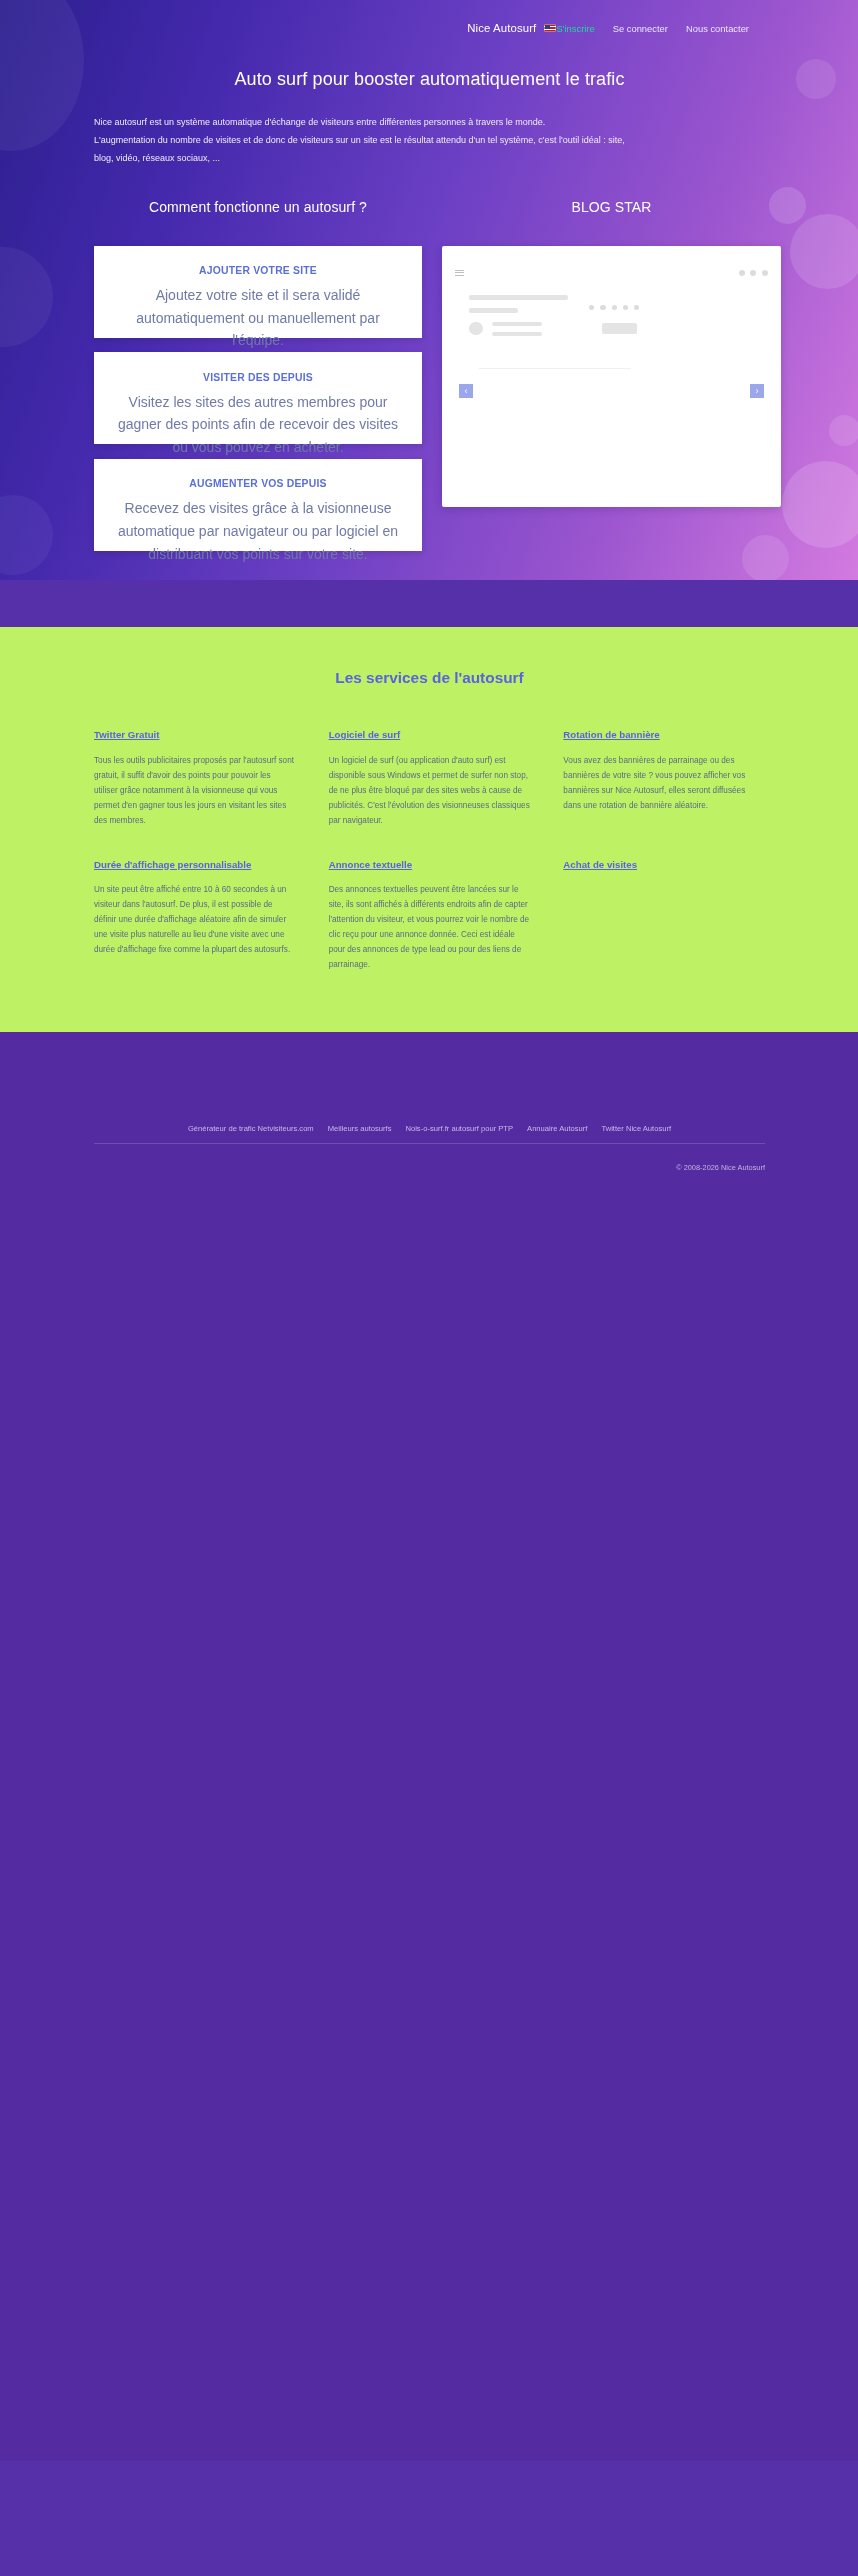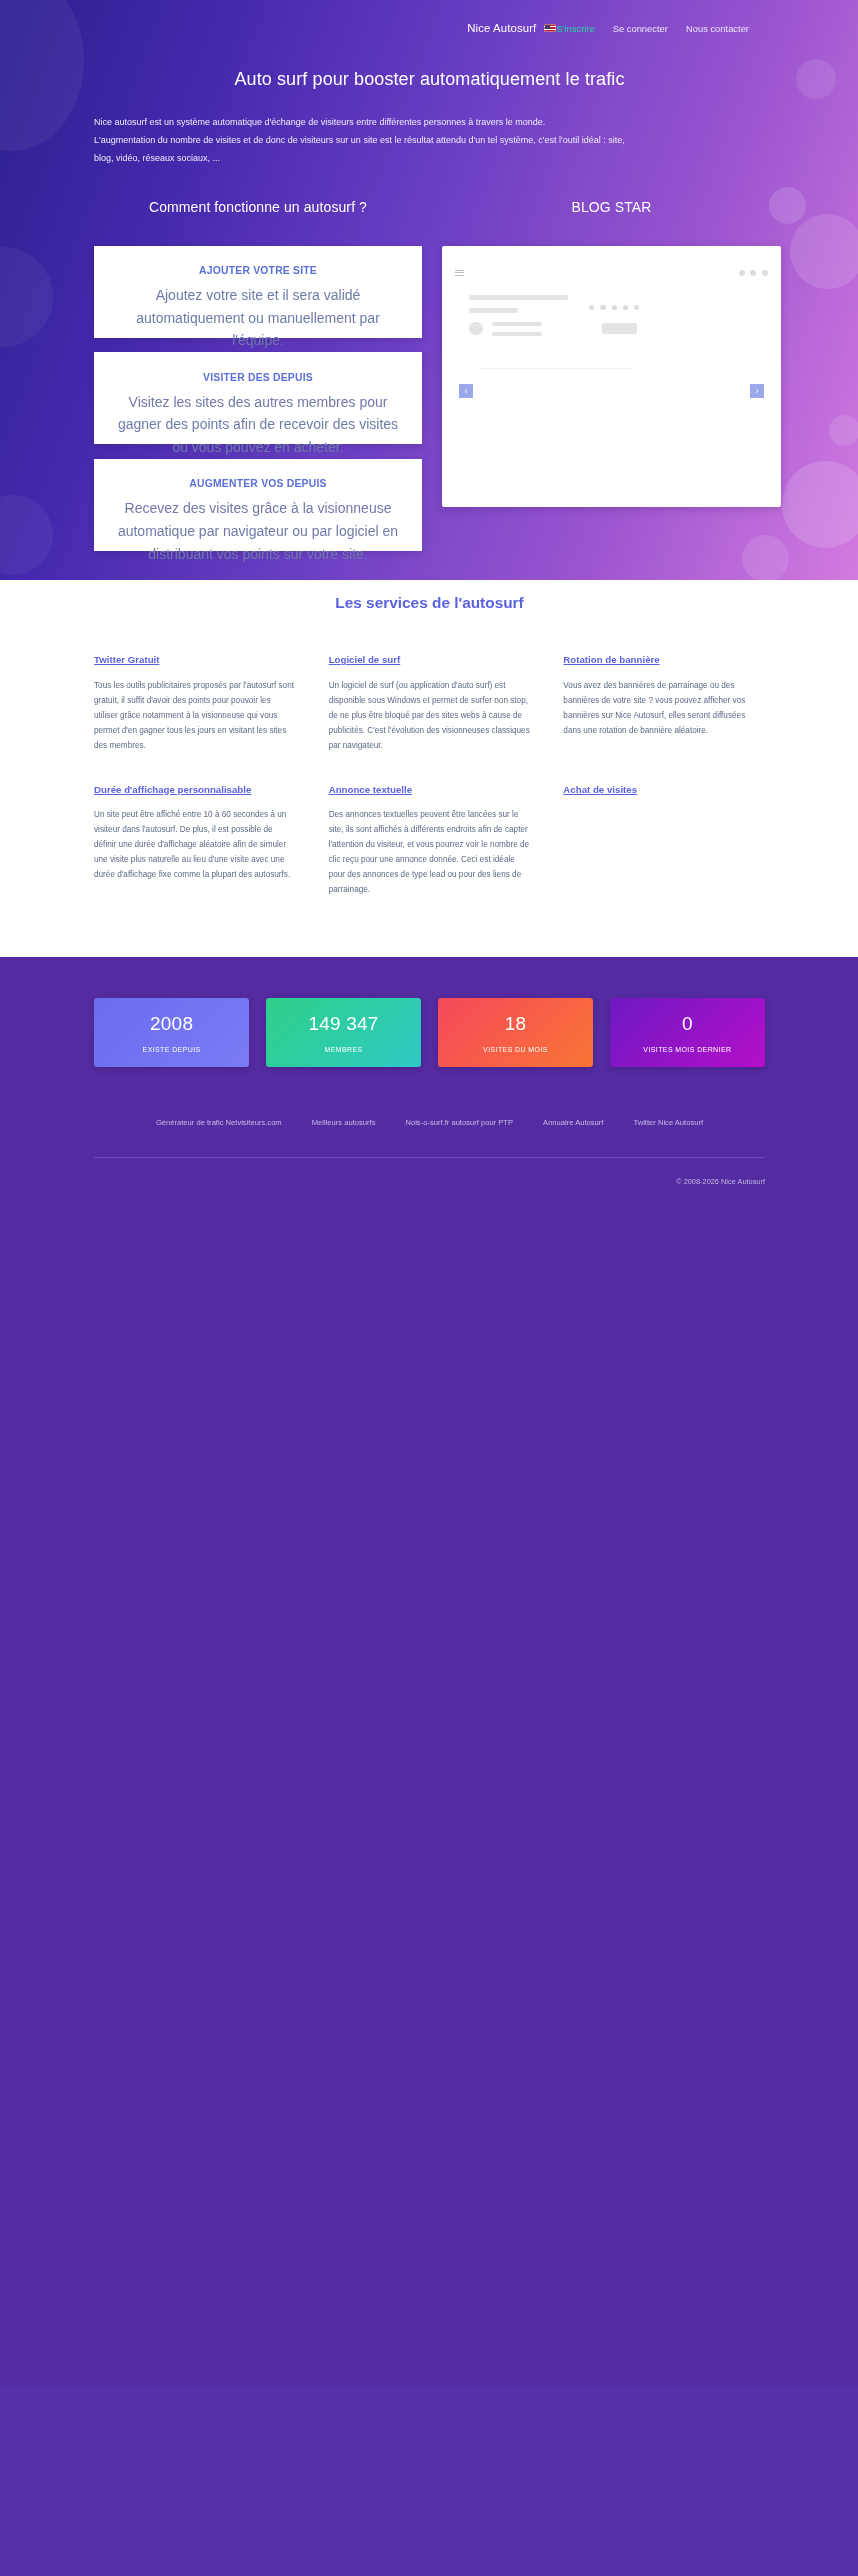--- a/index.html
+++ b/index.html
@@ -103,21 +103,21 @@
   .btnsk{position:absolute;left:160px;top:77px;width:35px;height:11.4px;border-radius:2px;background:#e4e4e4;}
   .hr{position:absolute;left:37px;top:122px;width:152px;height:0.7px;background:#f0f0f0;}
   .arrow{
     position:absolute;top:138px;width:14.7px;height:14.7px;background:#9aa7ea;
     color:#fff;display:flex;align-items:center;justify-content:center;
     font-size:9.4px;line-height:1;cursor:pointer;
   }
   .arrow.l{left:16.7px;} .arrow.r{right:16.7px;}
 
   
-  .services{background:#ffffff;padding:14px 0 59px;}
+  .services{background:#bef264;padding:42px 0 59px;margin-top:47px;}
   .services h2{
     text-align:center;color:#5b62e0;font-size:15.4px;font-weight:700;margin-bottom:41px;
   }
   .svc-grid{
     display:grid;grid-template-columns:repeat(3,1fr);
     column-gap:33px;row-gap:29px;padding:0 94px 0 94px;max-width:859px;
   }
   .svc h4{
     color:#5b62e0;font-size:9.7px;font-weight:700;text-decoration:underline;
     margin-bottom:11.4px;line-height:1.5;
@@ -132,22 +132,22 @@
     box-shadow:0 2px 6px rgba(20,5,50,.2);
   }
   .stat .num{font-size:19px;font-weight:400;line-height:1.15;letter-spacing:0.2px;}
   .stat .lbl{font-size:7px;letter-spacing:0.4px;margin-top:10.7px;}
   .s1{background:linear-gradient(135deg,#6b6cf0 0%,#7b7bf5 100%);}
   .s2{background:linear-gradient(135deg,#2fd089 0%,#2ec9c4 100%);}
   .s3{background:linear-gradient(135deg,#f5485b 0%,#f97534 100%);}
   .s4{background:linear-gradient(135deg,#6d19c2 0%,#b50fc9 100%);}
 
   .flinks{
-    display:flex;justify-content:center;flex-wrap:wrap;gap:30px;
-    margin-top:51px;padding-bottom:30px;border-bottom:0.7px solid rgba(255,255,255,.17);
+    display:flex;justify-content:center;flex-wrap:wrap;gap:14px;
+    margin-top:51px;padding-bottom:10px;border-bottom:0.7px solid rgba(255,255,255,.17);
   }
   .flinks a{color:#c6b9e5;font-size:7.6px;text-decoration:none;white-space:nowrap;}
   .copy{text-align:right;color:#c0b2e2;font-size:7.4px;margin-top:19.4px;}
 </style>
 </head>
 <body>
 
 <section class="hero">
   <span class="blob b1"></span>
   <span class="blob b2"></span>
@@ -254,38 +254,20 @@
       <h4>Annonce textuelle</h4>
       <p>Des annonces textuelles peuvent être lancées sur le site, ils sont affichés à différents endroits afin de capter l'attention du visiteur, et vous pourrez voir le nombre de clic reçu pour une annonce donnée. Ceci est idéale pour des annonces de type lead ou pour des liens de parrainage.</p>
     </div>
     <div class="svc">
       <h4>Achat de visites</h4>
     </div>
   </div>
 </section>
 
 <footer class="footer">
-  <div class="stats">
-    <div class="stat s1">
-      <div class="num">2008</div>
-      <div class="lbl">EXISTE DEPUIS</div>
-    </div>
-    <div class="stat s2">
-      <div class="num">149 347</div>
-      <div class="lbl">MEMBRES</div>
-    </div>
-    <div class="stat s3">
-      <div class="num">18</div>
-      <div class="lbl">VISITES DU MOIS</div>
-    </div>
-    <div class="stat s4">
-      <div class="num">0</div>
-      <div class="lbl">VISITES MOIS DERNIER</div>
-    </div>
-  </div>
 
   <div class="flinks">
     <a href="#">Générateur de trafic Netvisiteurs.com</a>
     <a href="#">Meilleurs autosurfs</a>
     <a href="#">Nols-o-surf.fr autosurf pour PTP</a>
     <a href="#">Annuaire Autosurf</a>
     <a href="#">Twitter Nice Autosurf</a>
   </div>
 
   <div class="copy">© 2008-2026 Nice Autosurf</div>

